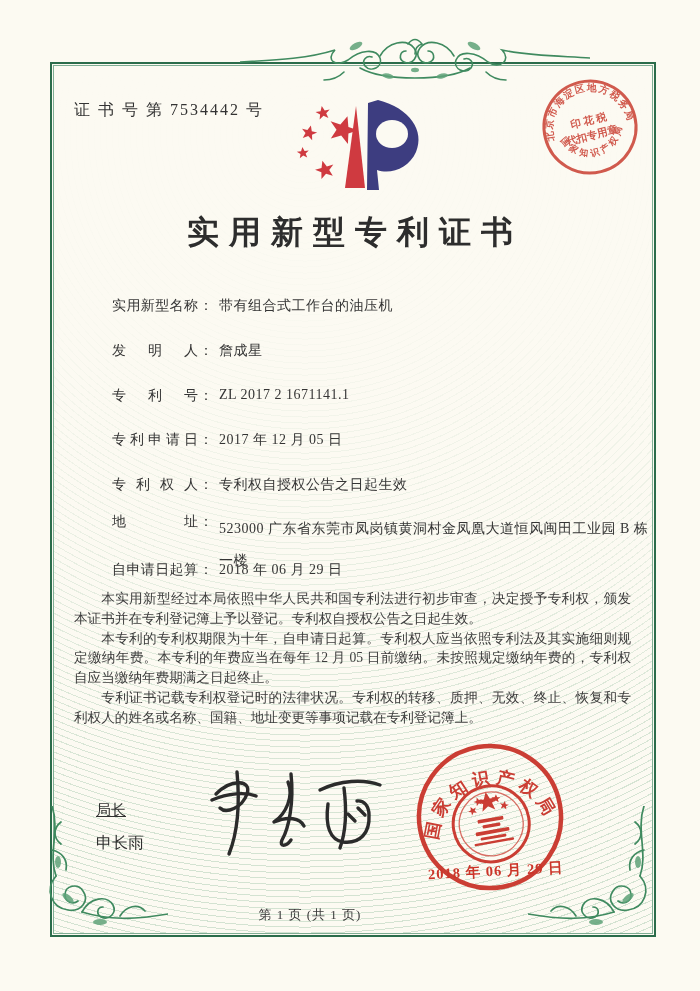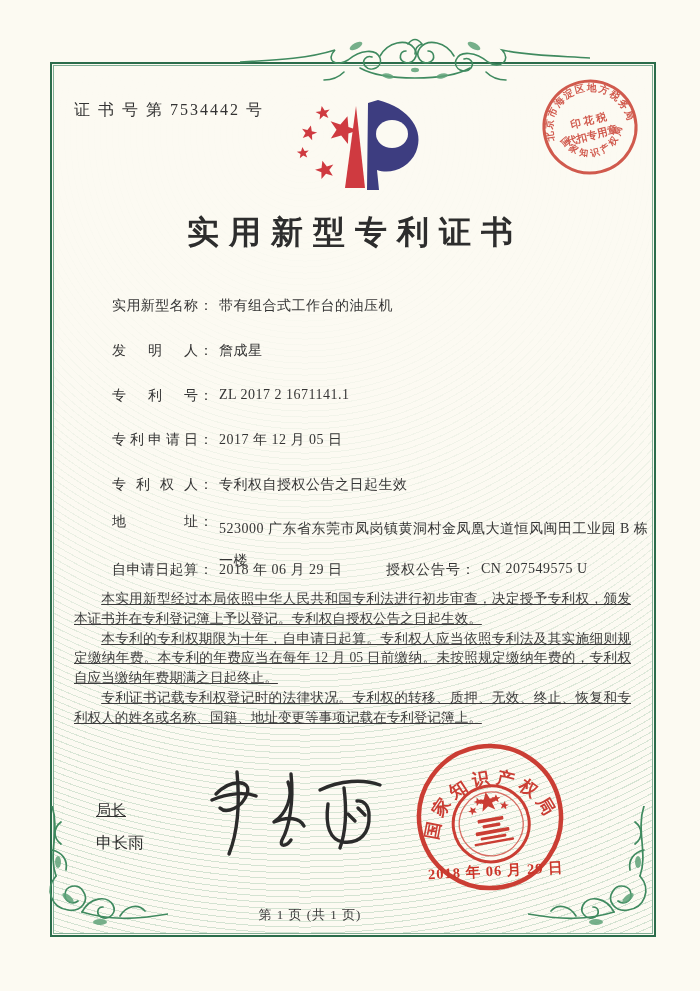--- a/index.html
+++ b/index.html
@@ -44,21 +44,21 @@
   .fvalue { display:inline-block; vertical-align:top; letter-spacing:.5px; }
   .fvalue.wrap { width:440px; white-space:normal; line-height:32px; letter-spacing:.5px; }
   .grant-no-group { position:absolute; left:274px; top:0; white-space:nowrap; }
   .grant-no-group .flabel { width:74px; }
 
   
   .paras {
     position:absolute; left:74px; top:589px; width:557px;
     font-size:13.6px; line-height:19.8px; text-align:justify; color:#3c3c3c;
   }
-  .paras p { text-indent:2em;text-decoration:underline; }
+  .paras p { text-indent:2em; }
 
   
   .director-title { position:absolute; left:96px; top:801px; font-size:15px; font-family:"Liberation Sans","DejaVu Sans",sans-serif; color:#2f2f2f;text-decoration:underline; }
   .director-name  { position:absolute; left:96px; top:833px; font-size:16px; font-family:"Liberation Sans","DejaVu Sans",sans-serif; color:#2f2f2f; }
   .signature { position:absolute; left:188px; top:760px; }
 
   
   .tax-stamp { position:absolute; left:540px; top:77px; transform:rotate(-14deg); opacity:.88; }
   .big-seal  { position:absolute; left:415px; top:742px; transform:rotate(-10deg); opacity:.95; }
   .seal-date {
@@ -191,23 +191,20 @@
       <span class="flabel">专利申请日</span><span class="fcolon">：</span><span class="fvalue">2017 年 12 月 05 日</span>
     </div>
     <div class="field-row" style="top:476px">
       <span class="flabel">专利权人</span><span class="fcolon">：</span><span class="fvalue">专利权自授权公告之日起生效</span>
     </div>
     <div class="field-row" style="top:513px">
       <span class="flabel">地址</span><span class="fcolon">：</span><span class="fvalue wrap">523000 广东省东莞市凤岗镇黄洞村金凤凰大道恒风闽田工业园 B 栋一楼</span>
     </div>
     <div class="field-row" style="top:561px">
       <span class="flabel">自申请日起算</span><span class="fcolon">：</span><span class="fvalue">2018 年 06 月 29 日</span>
-      <span class="grant-no-group">
-        <span class="flabel">授权公告号</span><span class="fcolon">：</span><span class="fvalue">CN 207549575 U</span>
-      </span>
     </div>
 
     <div class="paras">
       <p>本实用新型经过本局依照中华人民共和国专利法进行初步审查，决定授予专利权，颁发本证书并在专利登记簿上予以登记。专利权自授权公告之日起生效。</p>
       <p>本专利的专利权期限为十年，自申请日起算。专利权人应当依照专利法及其实施细则规定缴纳年费。本专利的年费应当在每年 12 月 05 日前缴纳。未按照规定缴纳年费的，专利权自应当缴纳年费期满之日起终止。</p>
       <p>专利证书记载专利权登记时的法律状况。专利权的转移、质押、无效、终止、恢复和专利权人的姓名或名称、国籍、地址变更等事项记载在专利登记簿上。</p>
     </div>
 
     <div class="director-title">局长</div>
     <div class="director-name">申长雨</div>

